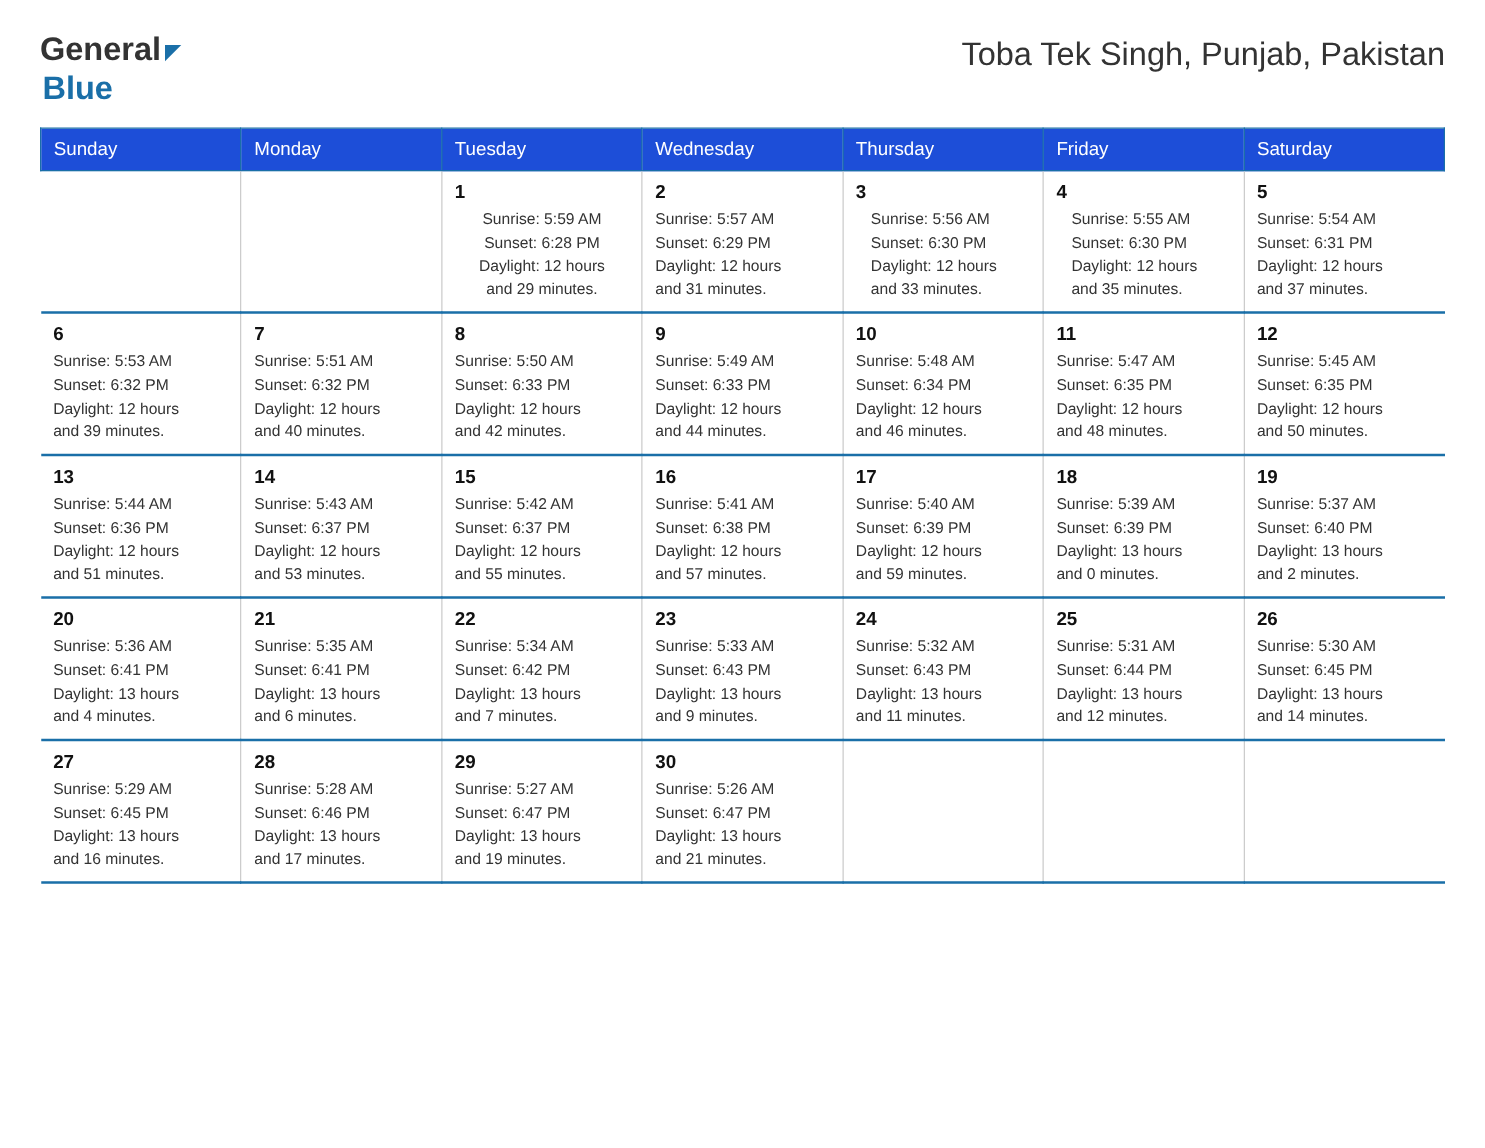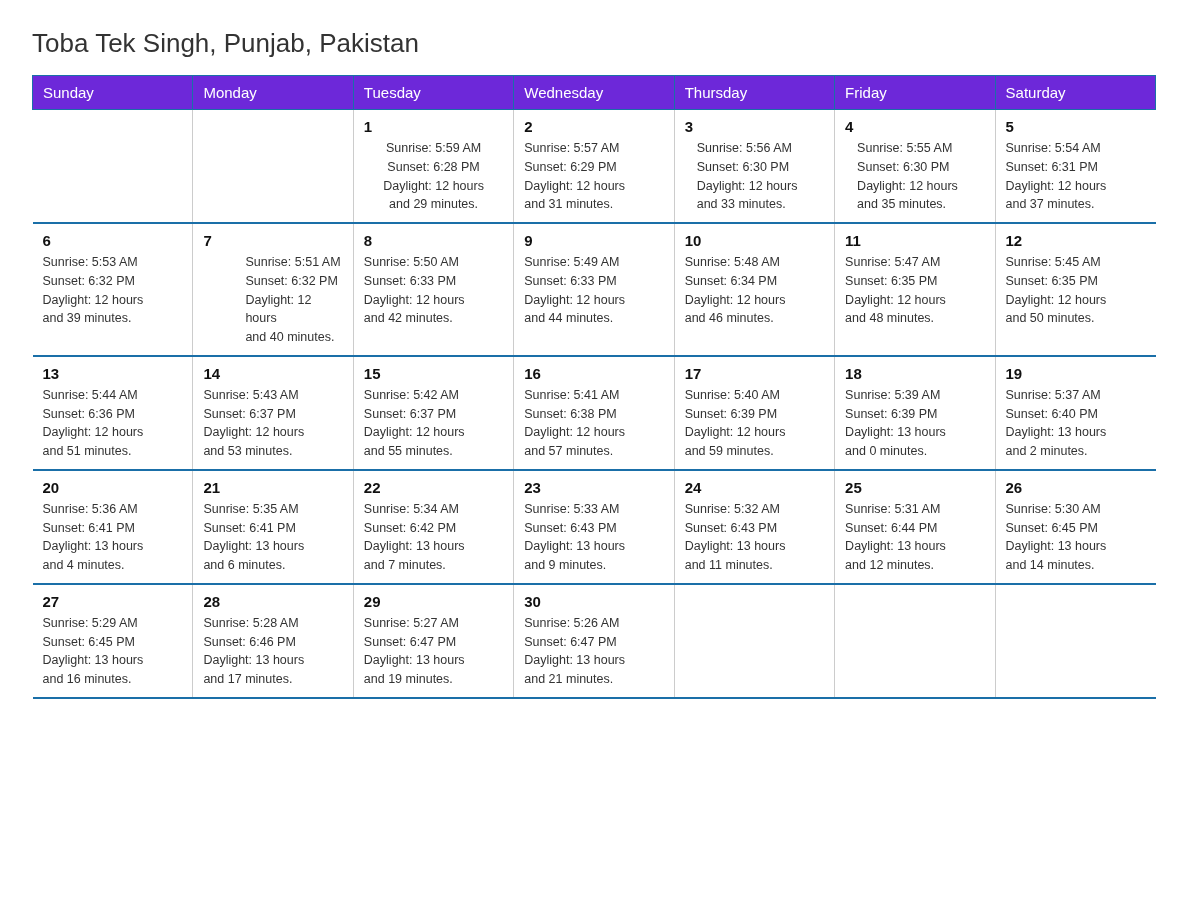--- a/index.html
+++ b/index.html
@@ -48,21 +48,21 @@
       font-size: 26px;
       color: #333;
       margin-top: 4px;
     }
     table {
       width: 100%;
       border-collapse: collapse;
       table-layout: fixed;
     }
     thead tr {
-      background-color: #6d28d9;
+      background-color: #1d4ed8;
     }
     thead th {
       color: #fff;
       font-size: 15px;
       font-weight: normal;
       padding: 8px 10px;
       text-align: left;
       border: 1px solid #1a6fa8;
     }
     tbody tr {
@@ -92,20 +92,29 @@
       line-height: 1.5;
     }
     .empty-cell {
       background: #fff;
     }
   </style>
 </head>
 <body>
 
 <div class="header">
+  <div class="logo-wrapper">
+    <div class="logo-row1">
+      <span class="logo-text-general">General</span>
+      <div style="display:flex; flex-direction:column; margin-left:3px; margin-top:6px;">
+        <div style="width:0;height:0;border-left:13px solid #1a6fa8;border-top:0;border-bottom:13px solid transparent;"></div>
+      </div>
+    </div>
+    <div class="logo-row2">Blue</div>
+  </div>
   <div class="title-section">
     <div class="location-title">Toba Tek Singh, Punjab, Pakistan</div>
   </div>
 </div>
 
 <table>
   <thead>
     <tr>
     <th>Sunday</th>
         <th>Monday</th>
@@ -159,21 +168,21 @@
       <tr>
         <td>
           <span class="day-number">6</span>
           <div class="day-info" style="white-space: pre-line;">Sunrise: 5:53 AM
 Sunset: 6:32 PM
 Daylight: 12 hours
 and 39 minutes.</div>
         </td>
         <td>
           <span class="day-number">7</span>
-          <div class="day-info" style="white-space: pre-line; margin-left: 42px;">Sunrise: 5:51 AM
+          <div class="day-info" style="white-space: pre-line;">Sunrise: 5:51 AM
 Sunset: 6:32 PM
 Daylight: 12 hours
 and 40 minutes.</div>
         </td>
         <td>
           <span class="day-number">8</span>
           <div class="day-info" style="white-space: pre-line;">Sunrise: 5:50 AM
 Sunset: 6:33 PM
 Daylight: 12 hours
 and 42 minutes.</div>

